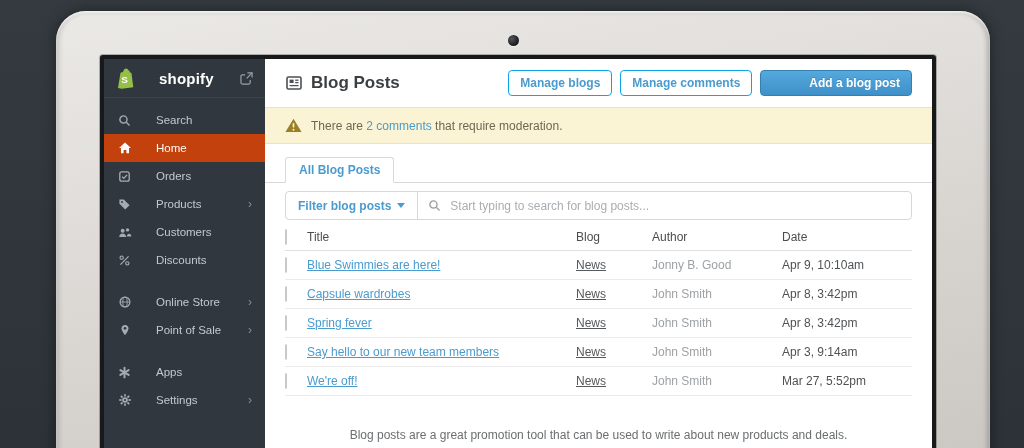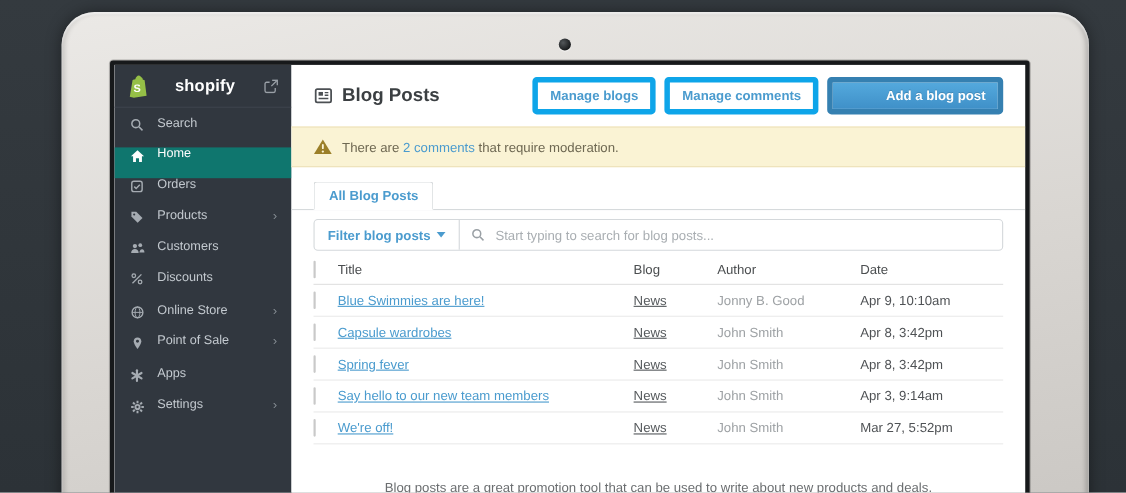--- a/index.html
+++ b/index.html
@@ -20,33 +20,33 @@
     box-shadow:0 0 0 1px rgba(0,0,0,.25);}
   .display{display:flex;width:100%;height:100%;background:#fff;overflow:hidden;}
 
   
   .sidebar{width:161px;flex:none;background:#31373f;color:#c3c9cf;display:flex;flex-direction:column;}
   .logo-row{height:38px;flex:none;display:flex;align-items:center;padding:0 12px;
     border-bottom:1px solid #3e444d;cursor:pointer;}
   .logo-text{color:#fff;font-weight:bold;font-size:15px;margin-left:24px;letter-spacing:.2px;}
   .ext-icon{margin-left:auto;color:#9aa0a7;display:flex;}
   .nav{padding-top:8px;}
-  .side-item{height:28px;display:flex;padding:0 13px;font-size:11.5px;cursor:pointer;}
-  .side-item.active{background:#0f766e;color:#fdfdfd;}
-  .side-item.gap{margin-top:2px;}
+  .side-item{height:28px;display:flex;align-items:center;padding:0 13px;font-size:11.5px;cursor:pointer;gap:13px;}
+  .side-item.active{background:#c2410c;color:#fdfdfd;}
+  .side-item.gap{margin-top:14px;}
   .sicon{width:15px;height:15px;margin-right:11px;display:flex;align-items:center;justify-content:center;opacity:.8;flex:none;}
   .side-item.active .sicon{opacity:1;}
   .chev{margin-left:auto;color:#858c93;font-size:12px;line-height:1;}
 
   
   .main{flex:1;min-width:0;display:flex;flex-direction:column;background:#fff;}
   .topbar{display:flex;align-items:center;padding:11px 20px;}
   .page-title{display:flex;align-items:center;gap:8px;font-size:17px;color:#3b3f42;font-weight:bold;}
   .topbar-actions{margin-left:auto;display:flex;gap:8px;}
-  .btn{font-size:12px;font-weight:bold;color:#4a9bce;background:#fff;border:5px solid #0ea5e9;
+  .btn{font-size:12px;font-weight:bold;color:#4a9bce;background:#fff;border:1px solid #0ea5e9;
     border-radius:4px;padding:5px 11px;cursor:pointer;font-family:inherit;}
   .btn.primary{color:#fff;background:linear-gradient(#54a9dd,#3f90c8);border-color:#3580b1;
     text-shadow:0 -1px 0 rgba(0,0,0,.15);padding-left:48px;}
 
   .alert{background:#faf3d4;border-top:1px solid #ede2ba;border-bottom:1px solid #ede2ba;
     padding:10px 20px;font-size:12px;color:#6e6852;display:flex;align-items:flex-end;gap:9px;}
   .alert a{color:#4a9bce;text-decoration:none;cursor:pointer;}
   .warn-icon{display:flex;flex:none;}
 
   .tabs{padding:13px 20px 0;border-bottom:1px solid #d6dadc;}

